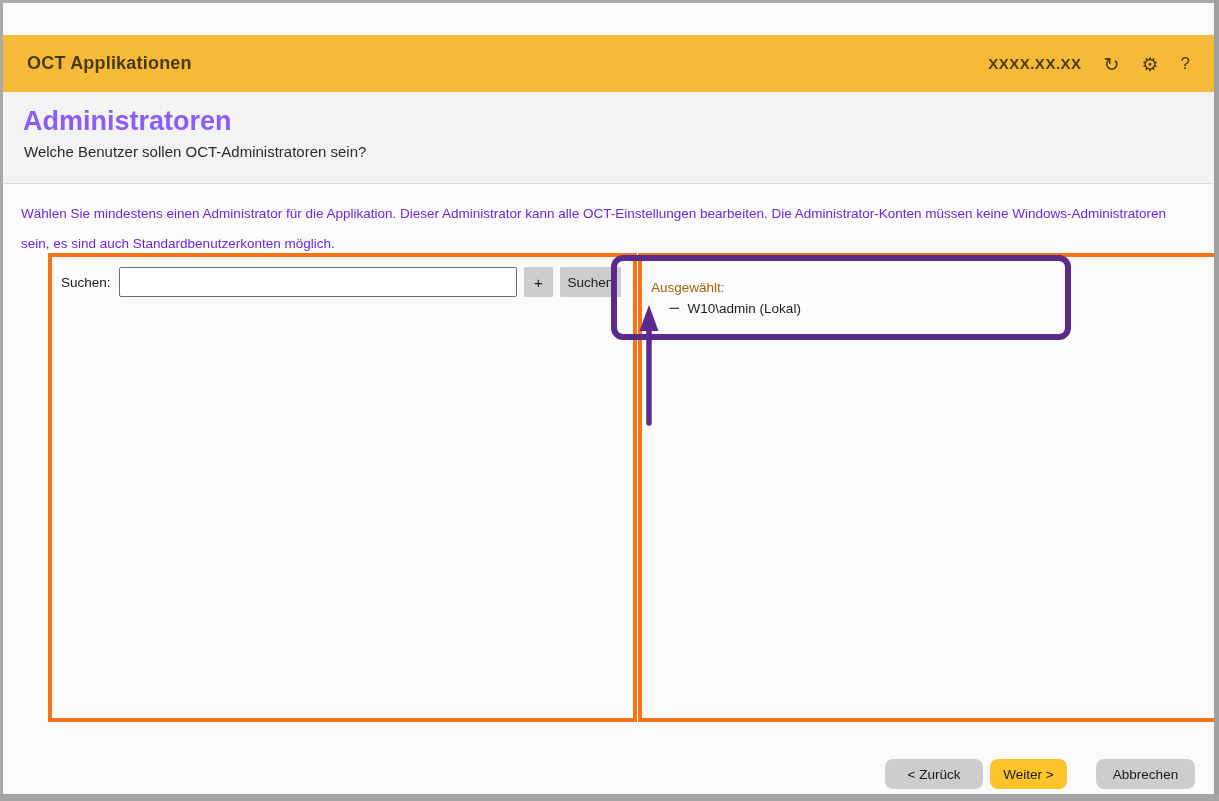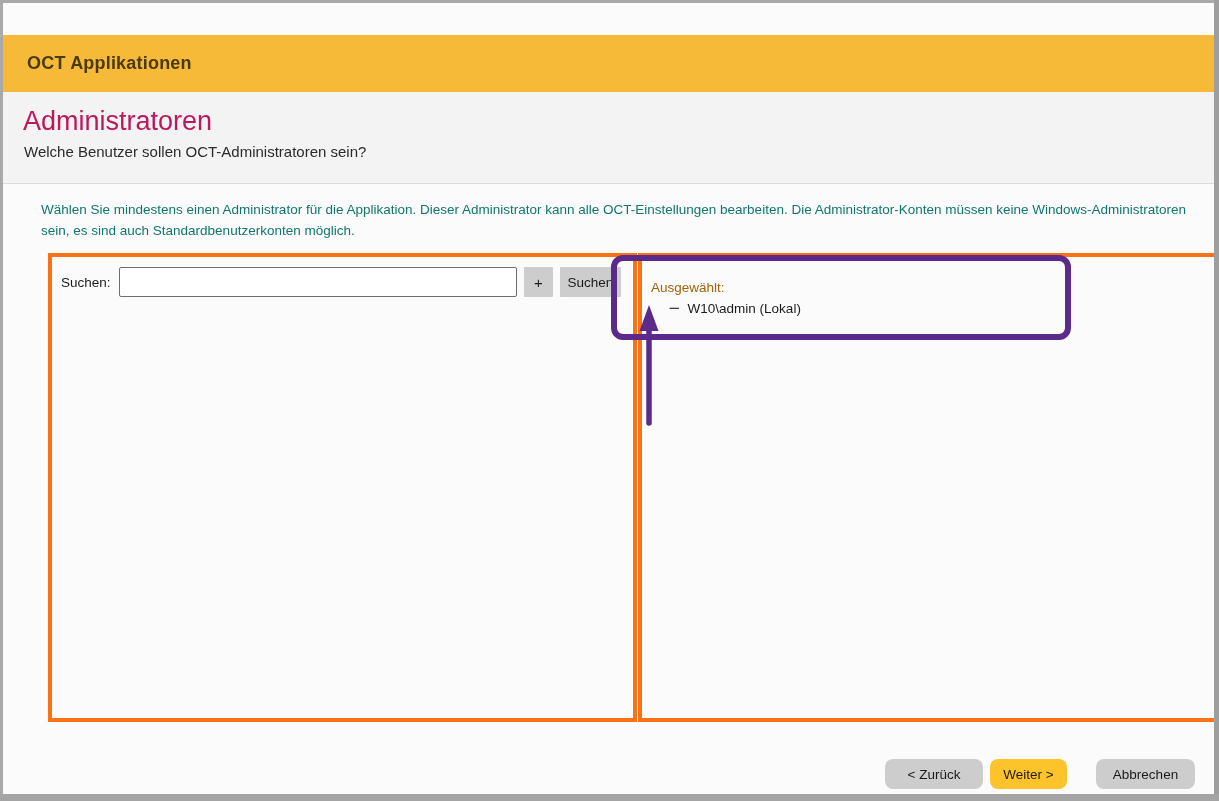--- a/index.html
+++ b/index.html
@@ -61,35 +61,35 @@
   .help-icon { font-size: 17px; font-family: "Liberation Sans", sans-serif; }
 
   
   .title-section {
     position: absolute; top: 92px; left: 3px; right: 5px; height: 92px;
     background: #f3f3f3;
     border-bottom: 1px solid #dcdcdc;
   }
   .page-title {
     position: absolute; left: 20px; top: 14px;
-    font-size: 27px; font-weight: 400; color: #be185d;
+    font-size: 27px; font-weight: 700; color: #8b5cf6;
   }
   .page-subtitle {
     position: absolute; left: 21px; top: 51px;
     font-size: 15px; color: #2b2b2b;
   }
 
   
   .content {
     position: absolute; top: 185px; left: 3px; right: 5px; bottom: 7px;
     background: #fbfbfb;
   }
   .description {
     position: absolute; left: 18px; top: 14px; width: 1176px;
-    font-size: 13.5px; line-height: 21px; color: #0f766e; margin-left: 20px;
+    font-size: 13.5px; line-height: 30px; color: #6d28d9;
   }
 
   .panel {
     position: absolute;
     border: 4px solid #f97316;
     background: #fbfbfb;
     margin-left: 28px;
   }
   .panel-left  { left: 17px;  top: 68px; width: 589px; height: 469px; }
   .panel-right { left: 607px; top: 68px; width: 588px; height: 469px; }
@@ -153,20 +153,26 @@
   .cancel-btn { left: 1093px; top: 574px; width: 99px;  background: #cdcdcd; }
 </style>
 </head>
 <body>
 
 <div class="app">
 
 
   <div class="appheader">
     <span class="brand">OCT Applikationen</span>
+    <div class="appheader-right">
+      <span class="version">XXXX.XX.XX</span>
+      <span class="hdr-icon refresh-icon">↻</span>
+      <span class="hdr-icon gear-icon">⚙</span>
+      <span class="hdr-icon help-icon">?</span>
+    </div>
   </div>
 
   <div class="title-section">
     <div class="page-title">Administratoren</div>
     <div class="page-subtitle">Welche Benutzer sollen OCT-Administratoren sein?</div>
   </div>
 
   <div class="content">
 
     <div class="description">Wählen Sie mindestens einen Administrator für die Applikation. Dieser Administrator kann alle OCT-Einstellungen bearbeiten. Die Administrator-Konten müssen keine Windows-Administratoren sein, es sind auch Standardbenutzerkonten möglich.</div>

